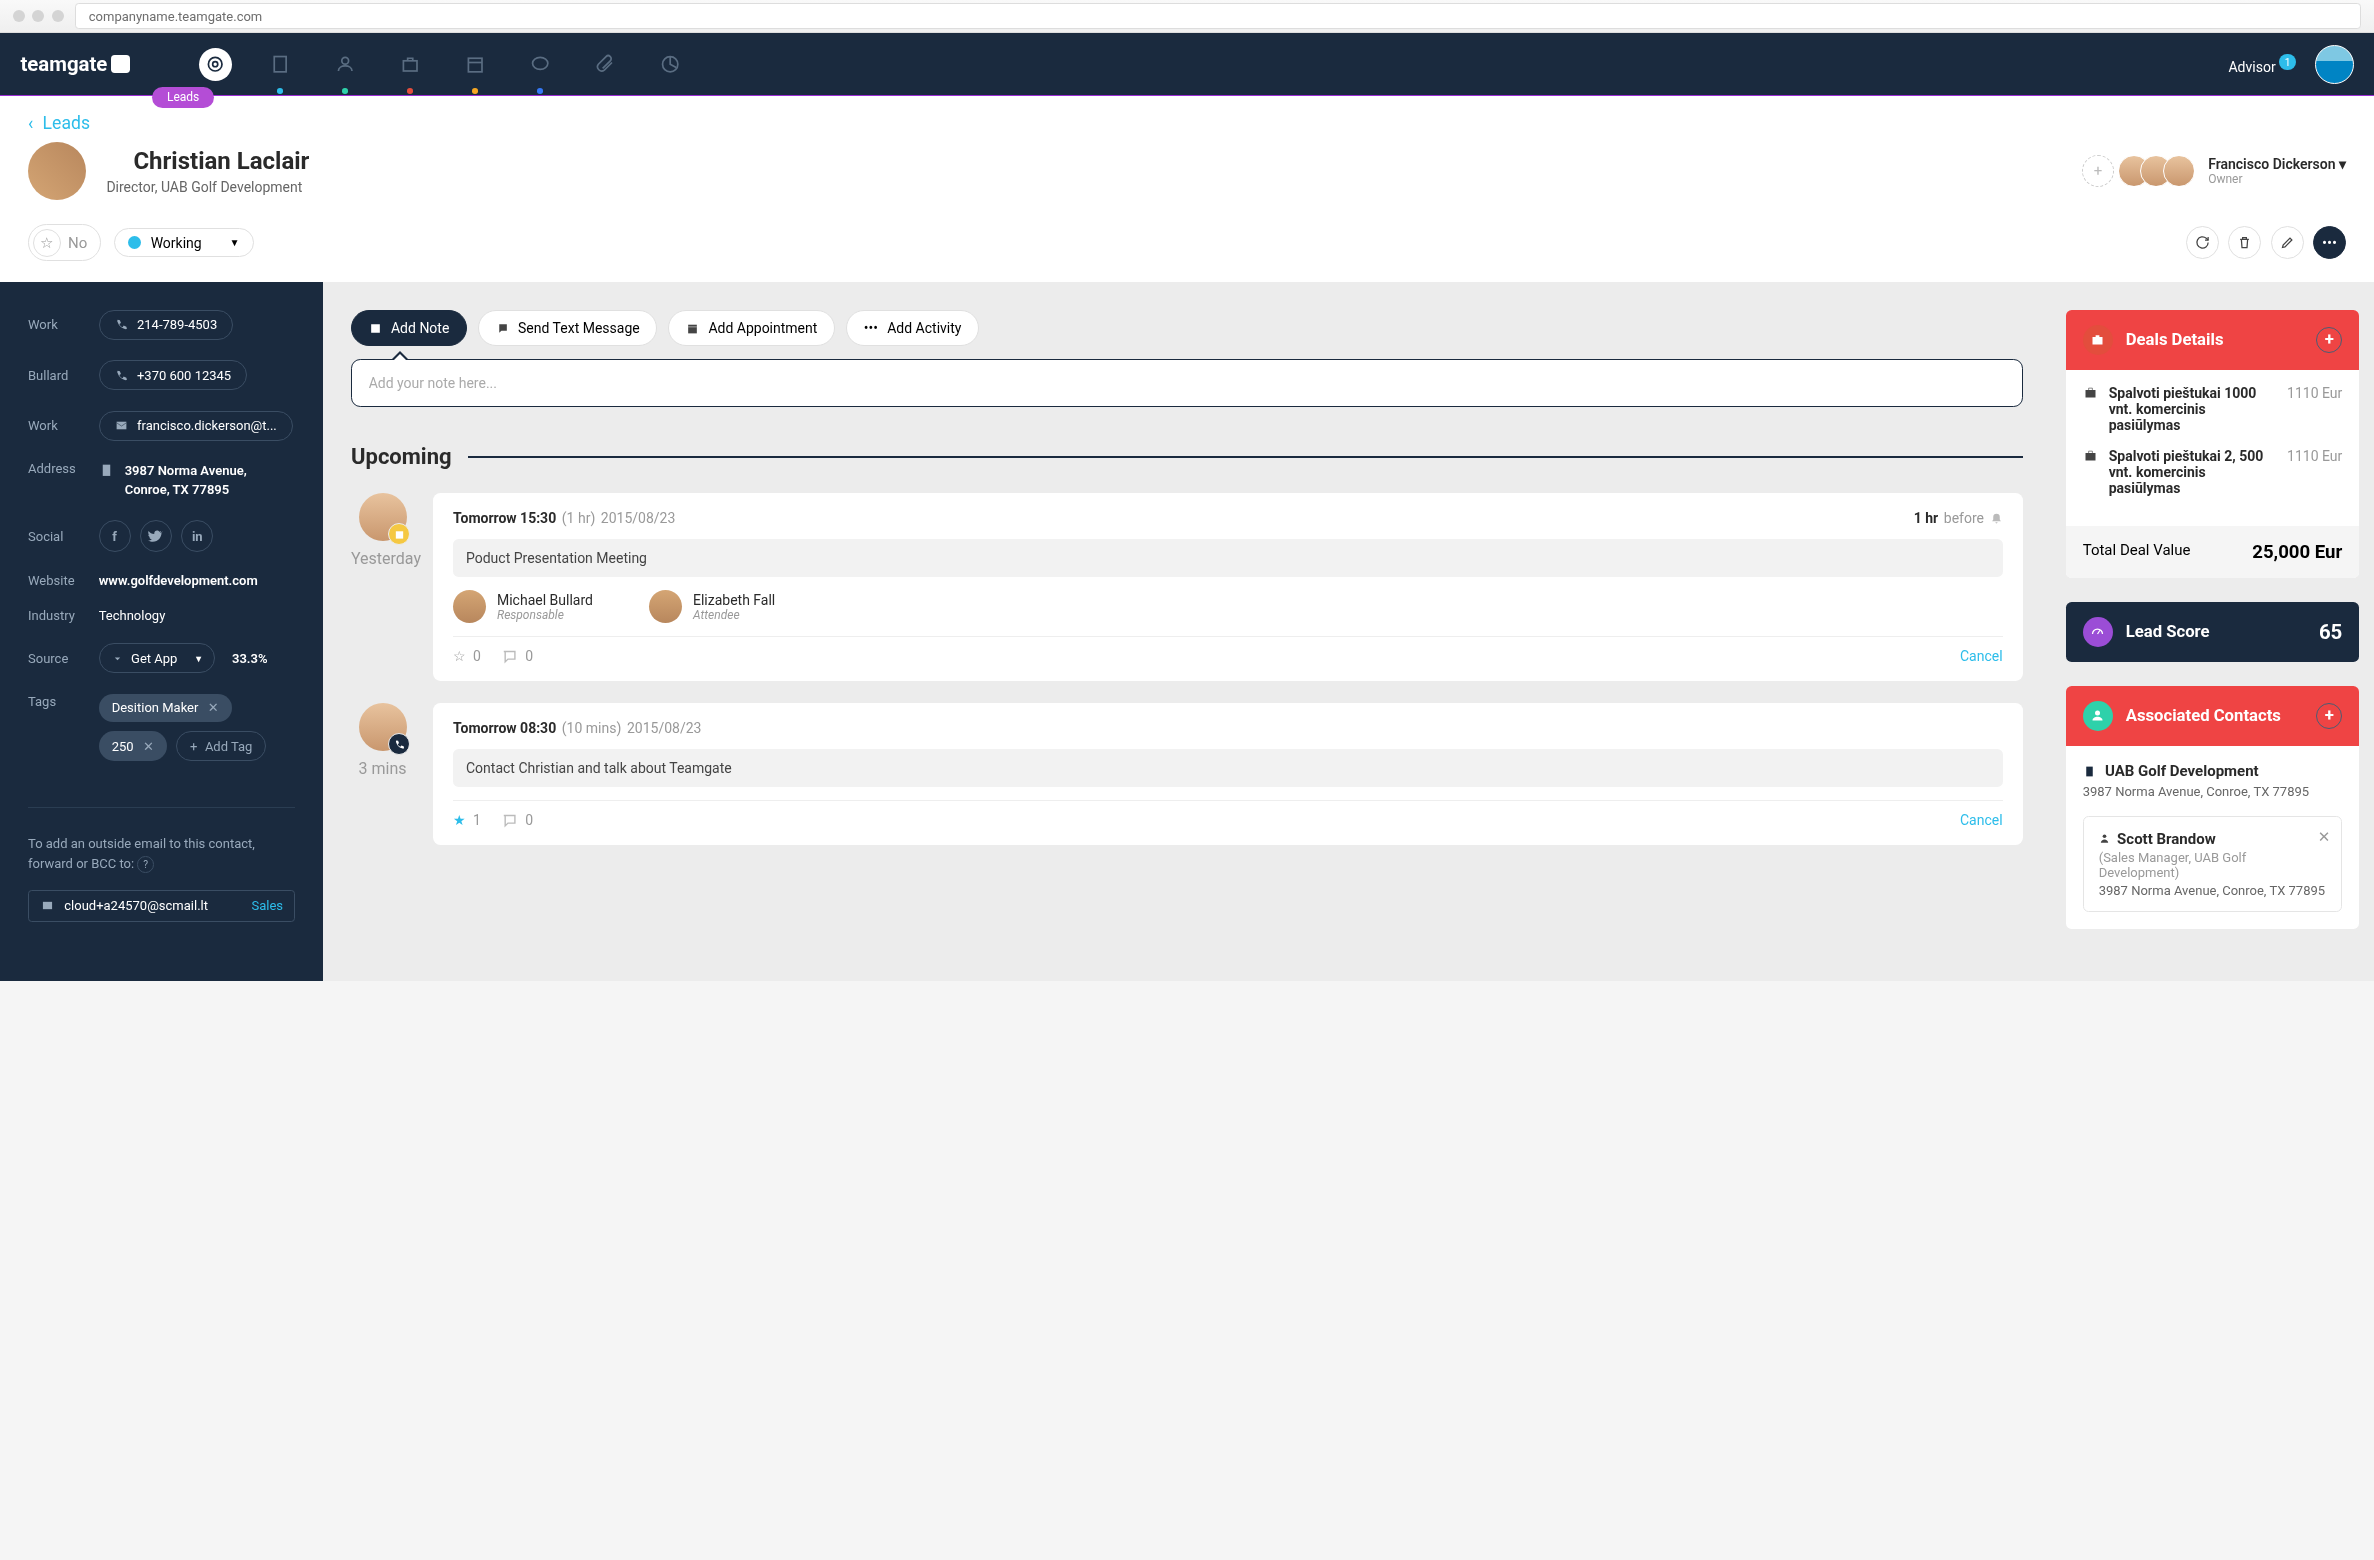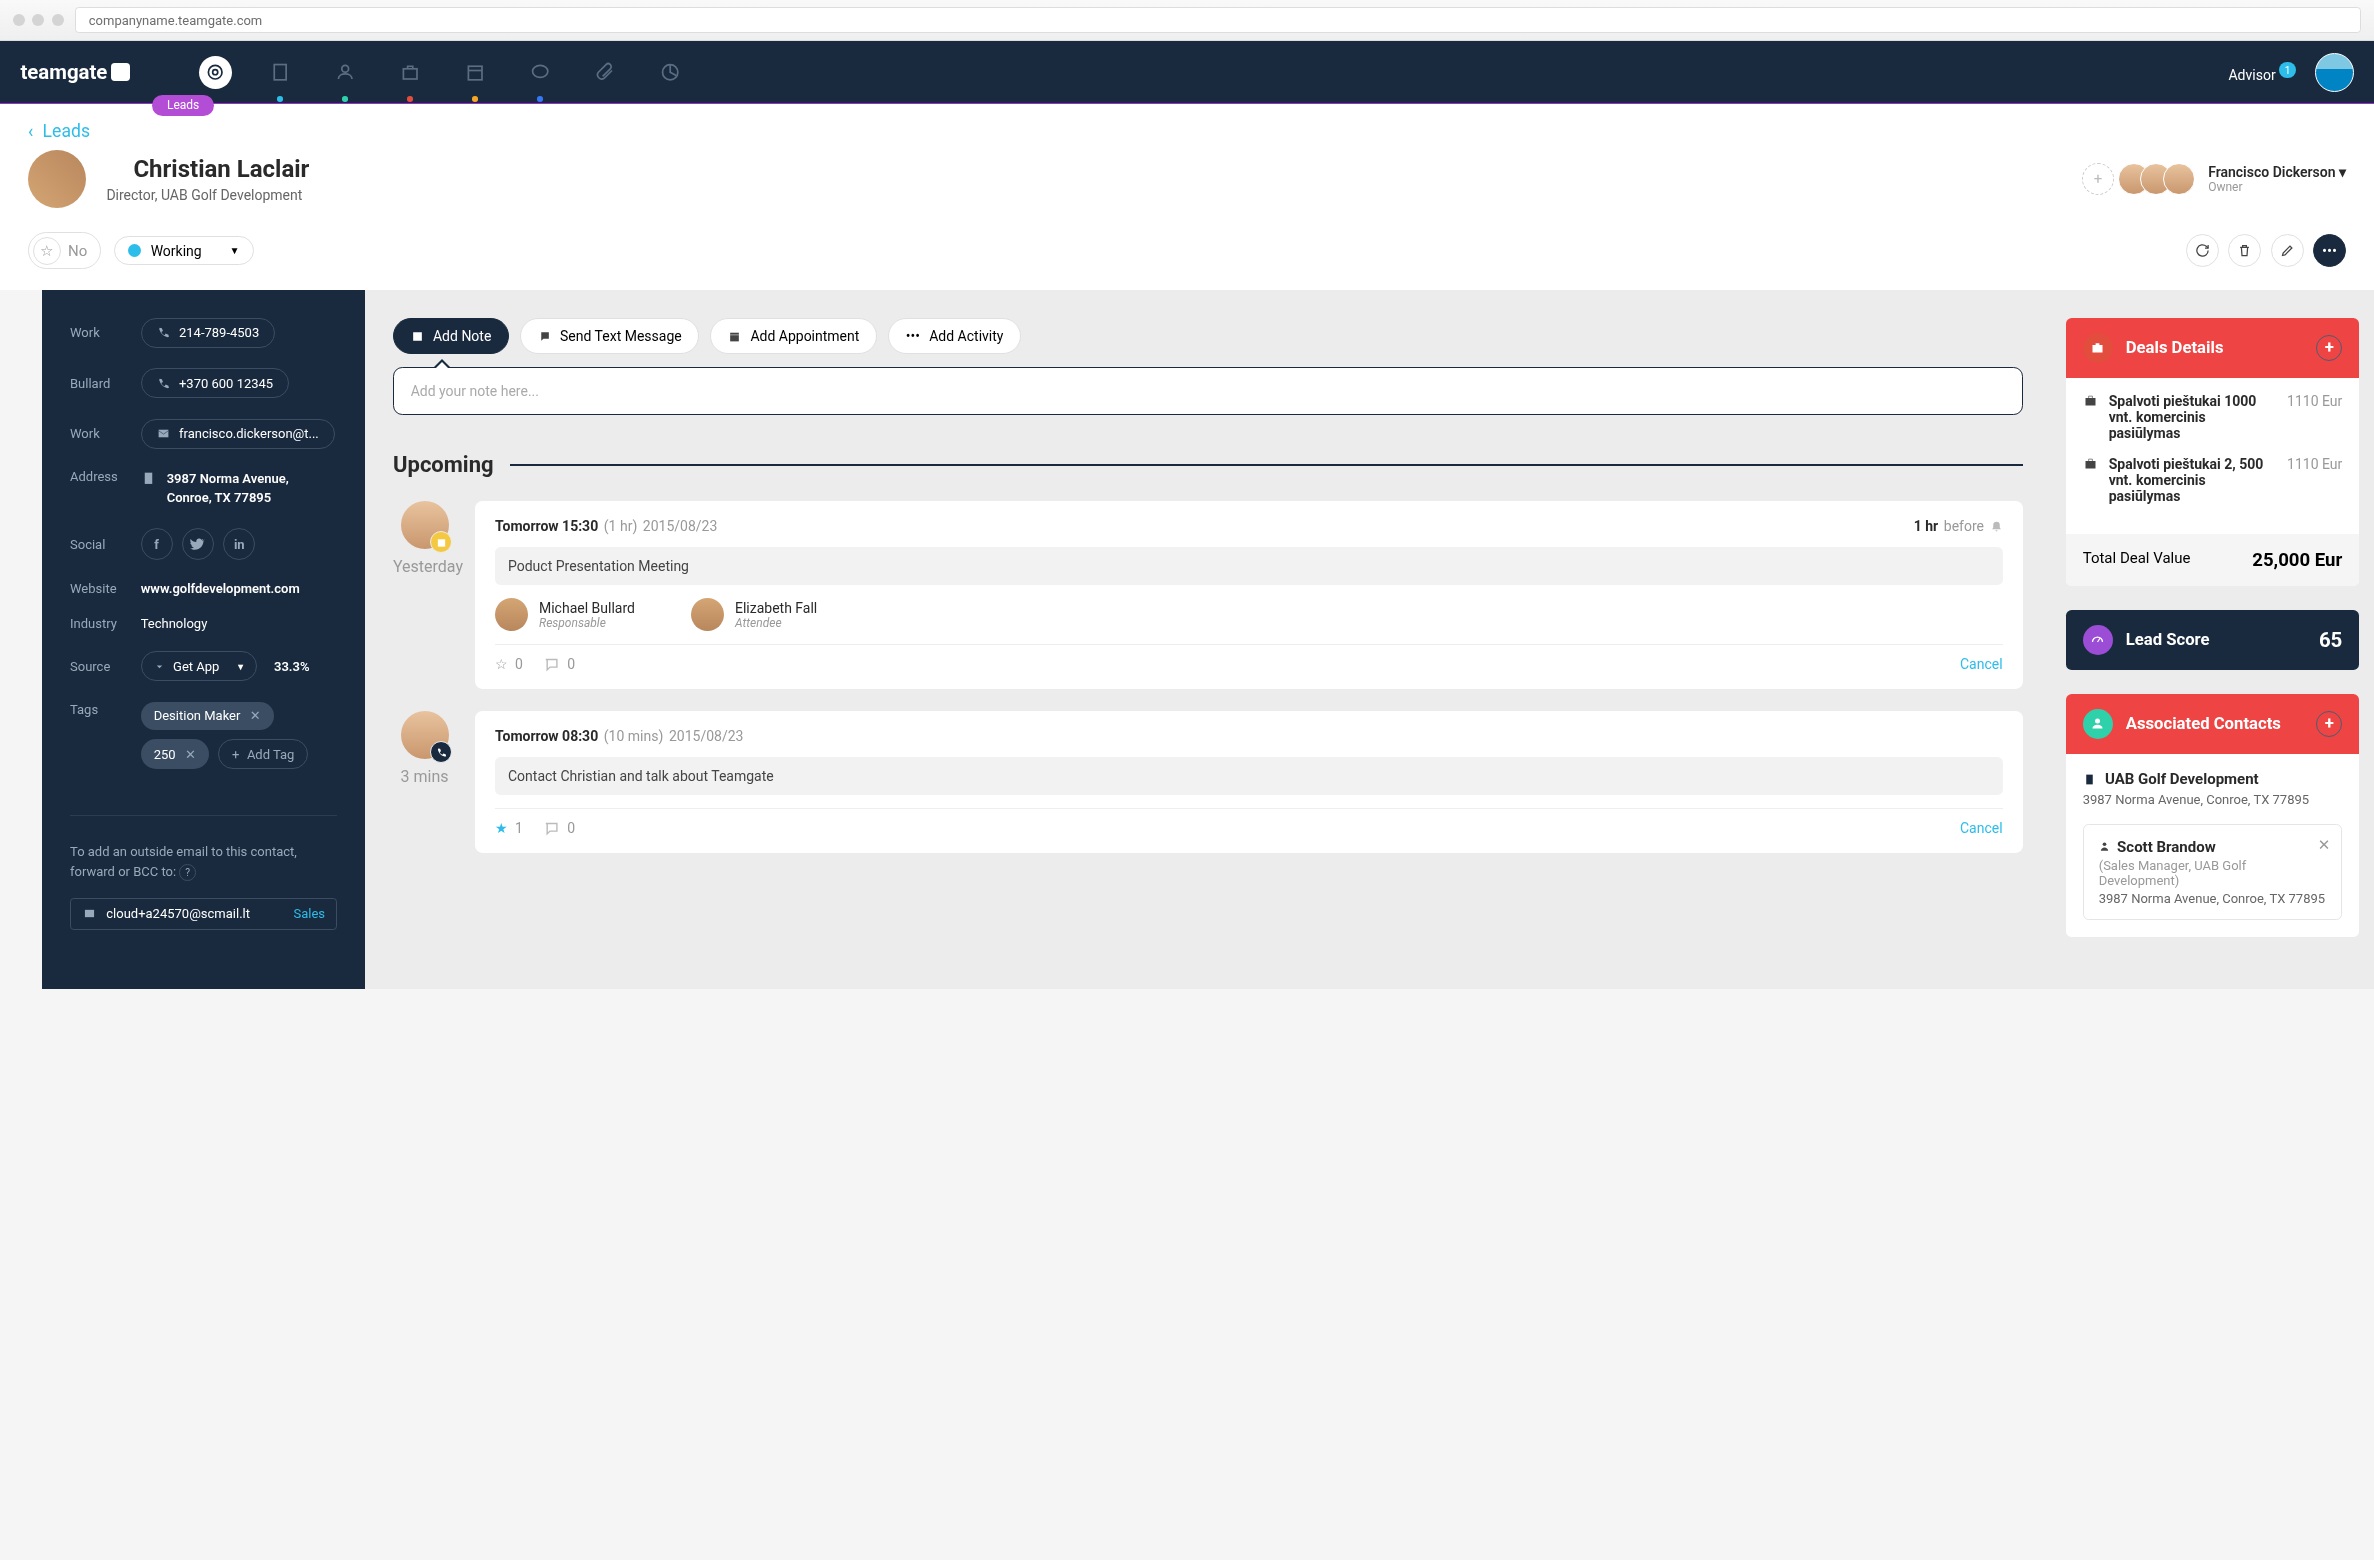--- a/index.html
+++ b/index.html
@@ -1,18 +1,18 @@
 <!DOCTYPE html>
 <html style="font-size:15px"><head>
 <meta charset="utf-8">
 <style>
 *{box-sizing:border-box;margin:0;padding:0;font-family:-apple-system,BlinkMacSystemFont,"Segoe UI",Roboto,Arial,sans-serif;}
 body{background:#f5f5f5;}
 
-.browser-bar{height:41px;background:linear-gradient(#f9f9f9,#efefef);border-bottom:0.9px solid #ddd;display:flex;align-items:center;padding:0 13px;gap:11px;}
+.browser-bar{height:33px;background:linear-gradient(#f9f9f9,#efefef);border-bottom:0.9px solid #ddd;display:flex;align-items:center;padding:0 13px;gap:11px;}
 .dots{display:flex;gap:7.4px;}
 .dot{width:12px;height:12px;border-radius:50%;background:#d4d4d4;}
 .url-bar{flex:1;background:#fff;border:0.9px solid #ddd;border-radius:3.7px;height:26px;display:flex;align-items:center;padding:0 13px;font-size:13px;color:#6e6e6e;}
 
 .topnav{height:63px;background:#1a2a3e;display:flex;align-items:center;padding:0 20.4px;position:relative;border-bottom:1.9px solid #9b2dd5;}
 .logo{color:#fff;font-weight:700;font-size:20.4px;display:flex;align-items:center;gap:3.7px;}
 .logo-icon{width:18.6px;height:18.6px;background:#fff;border-radius:3.7px;display:inline-block;}
 .nav-icons{display:flex;gap:32px;margin-left:69px;}
 .nav-ic{width:33px;height:33px;display:flex;flex-direction:column;align-items:center;justify-content:center;border-radius:50%;position:relative;}
 .nav-ic.active{background:#fff;}
@@ -38,21 +38,21 @@
 .owner-info .ot{color:#999;font-size:12px;}
 .status-row{display:flex;align-items:center;margin-top:24px;gap:13px;}
 .star-no{display:flex;align-items:center;border:0.9px solid #e0e0e0;border-radius:18.6px;padding:3.7px 13px 3.7px 3.7px;gap:7.4px;color:#999;}
 .star-circ{width:28px;height:28px;border-radius:50%;border:0.9px solid #e0e0e0;display:flex;align-items:center;justify-content:center;}
 .working-dd{display:flex;align-items:center;border:0.9px solid #e0e0e0;border-radius:18.6px;padding:5.6px 13px;gap:9.3px;font-size:14px;}
 .blue-dot{width:13px;height:13px;background:#2dbdea;border-radius:50%;}
 .head-actions{margin-left:auto;display:flex;gap:9.3px;}
 .circ-btn{width:33px;height:33px;border-radius:50%;border:0.9px solid #e0e0e0;display:flex;align-items:center;justify-content:center;background:#fff;cursor:pointer;}
 .circ-btn.dark{background:#1a2a3e;border-color:#1a2a3e;color:#fff;}
 
-.main-grid{display:grid;grid-template-columns:323px 1fr 323px;min-height:557px;margin-left:42px;}
+.main-grid{display:grid;grid-template-columns:323px 1fr 323px;min-height:557px;}
 
 .sidebar{background:#1a2a3e;color:#98a9bb;padding:28px 28px;font-size:13px;}
 .sb-row{display:flex;align-items:center;margin-bottom:20.4px;gap:16.7px;}
 .sb-label{width:54px;color:#98a9bb;flex-shrink:0;font-size:13px;}
 .sb-pill{border:0.9px solid #3a4d63;border-radius:18.6px;padding:6.5px 15px;display:flex;align-items:center;gap:9.3px;color:#fff;font-size:13px;}
 .sb-text{color:#fff;font-weight:600;}
 .sb-addr{color:#fff;font-weight:600;line-height:1.5;}
 .social-icons{display:flex;gap:9.3px;}
 .soc-circ{width:32px;height:32px;border-radius:50%;border:0.9px solid #3a4d63;display:flex;align-items:center;justify-content:center;font-weight:700;font-size:13px;}
 .source-dd{border:0.9px solid #3a4d63;border-radius:18.6px;padding:6.5px 11px;display:flex;align-items:center;gap:7.4px;color:#fff;}

